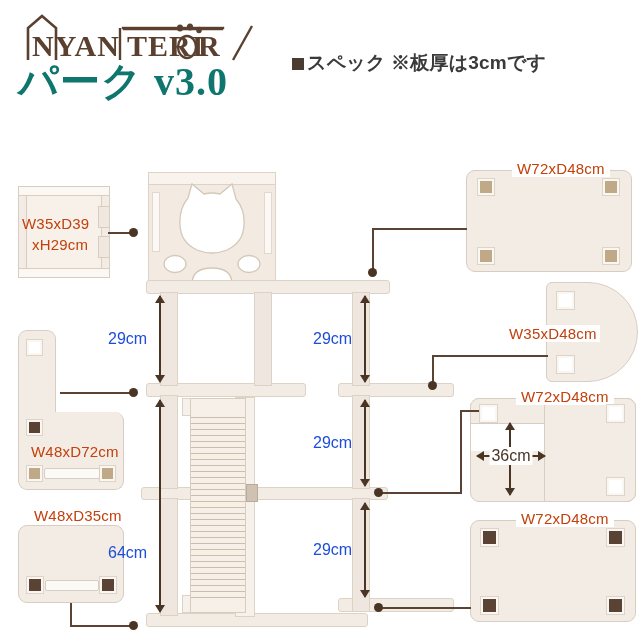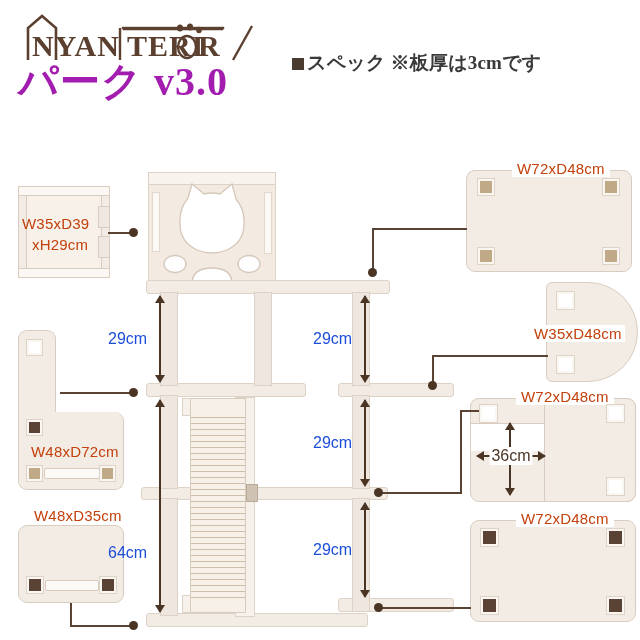--- a/index.html
+++ b/index.html
@@ -12,42 +12,42 @@
     position:relative;
   }
   #stage{position:absolute;left:0;top:0;width:640px;height:640px;}
 
   
   .logo-wrap{position:absolute;left:20px;top:14px;width:270px;}
   .logo-svg{display:block;}
   .title-jp{
     position:absolute;left:18px;top:62px;width:280px;
     font-family:"Liberation Serif", serif;
-    font-size:40px;font-weight:700;color:#a21caf;
+    font-size:40px;font-weight:700;color:#0f766e;
     letter-spacing:1px;line-height:1;white-space:nowrap;
   }
   .title-sub{
     position:absolute;left:26px;top:108px;width:280px;
     font-family:"Liberation Serif", serif;
     font-size:26px;font-weight:700;color:#5b4030;
     letter-spacing:2px;line-height:1;white-space:nowrap;
   }
 
   .front-badge{
     position:absolute;left:296px;top:14px;
     background:#6b5343;color:#ffffff;
     font-family:"Liberation Serif", serif;
     font-size:21px;font-weight:700;
     padding:3px 16px 5px 16px;
     letter-spacing:.5px;
     line-height:1.05;
   }
   .spec-block{position:absolute;left:292px;top:50px;width:345px;color:#3f3f3f;}
   .spec-line{
-    font-family:Liberation Serif, serif;
+    font-family:Liberation Sans, sans-serif;
     font-size:19px;font-weight:700;color:#3a3a3a;
     line-height:1.42;white-space:nowrap;letter-spacing:.2px;
   }
   .spec-line .sq{display:inline-block;width:12px;height:12px;background:#4a3b30;margin-right:3px;vertical-align:-1px;}
 
   
   .part{
     position:absolute;
     background:#f3ece5;
     border:1.4px solid #d9cdc1;
@@ -320,21 +320,21 @@
   <div class="dot" style="left:368px;top:268px;"></div>
 
   <div>
     <div class="part" style="left:546px;top:282px;width:92px;height:100px;border-radius:6px 50px 50px 6px;"></div>
     <div class="peg hollow" style="left:556px;top:291px;width:19px;height:19px;">
         <i></i>
       </div>
     <div class="peg hollow" style="left:556px;top:355px;width:19px;height:19px;">
         <i></i>
       </div>
-    <div class="lbl" style="left:506px;top:325px;background:#fff;padding:0 3px;margin-left:25px;">W35xD48cm</div>
+    <div class="lbl" style="left:506px;top:325px;background:#fff;padding:0 3px;">W35xD48cm</div>
   </div>
   <div class="conn h" style="left:432px;top:355px;width:116px;"></div>
   <div class="conn v" style="left:432px;top:355px;height:29px;"></div>
   <div class="dot" style="left:428px;top:381px;"></div>
 
   <div>
     <div class="part" style="left:470px;top:398px;width:166px;height:104px;border-radius:9px;"></div>
     <div style="position:absolute;left:471px;top:399px;width:74px;height:52px;background:#ffffff;"></div>
     <div class="part" style="left:470px;top:398px;width:76px;height:26px;border-radius:9px 0 0 0;border-bottom:1.4px solid #d9cdc1;border-right:none;"></div>
     <div class="part" style="left:544px;top:398px;width:92px;height:104px;border-radius:0 9px 9px 0;border-left:1.4px solid #d9cdc1;"></div>

